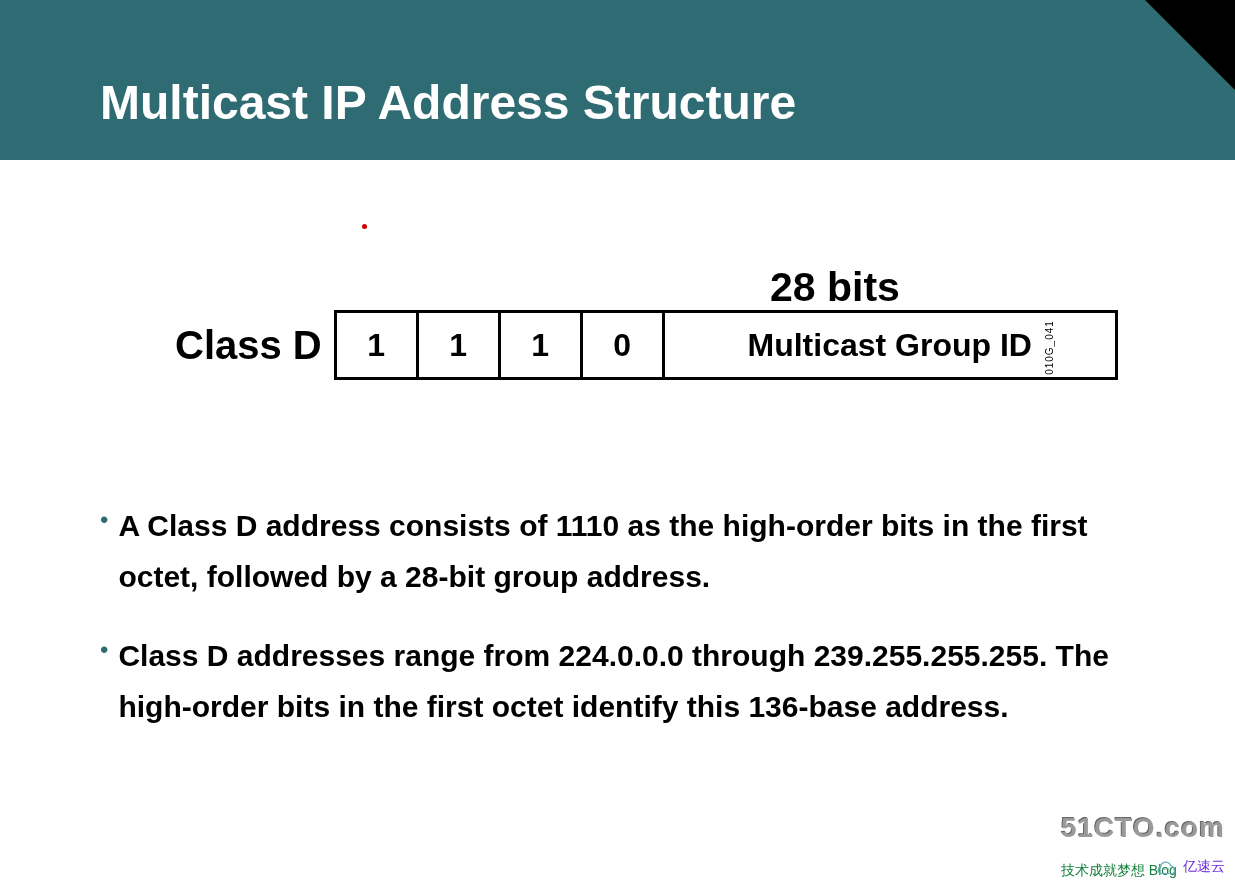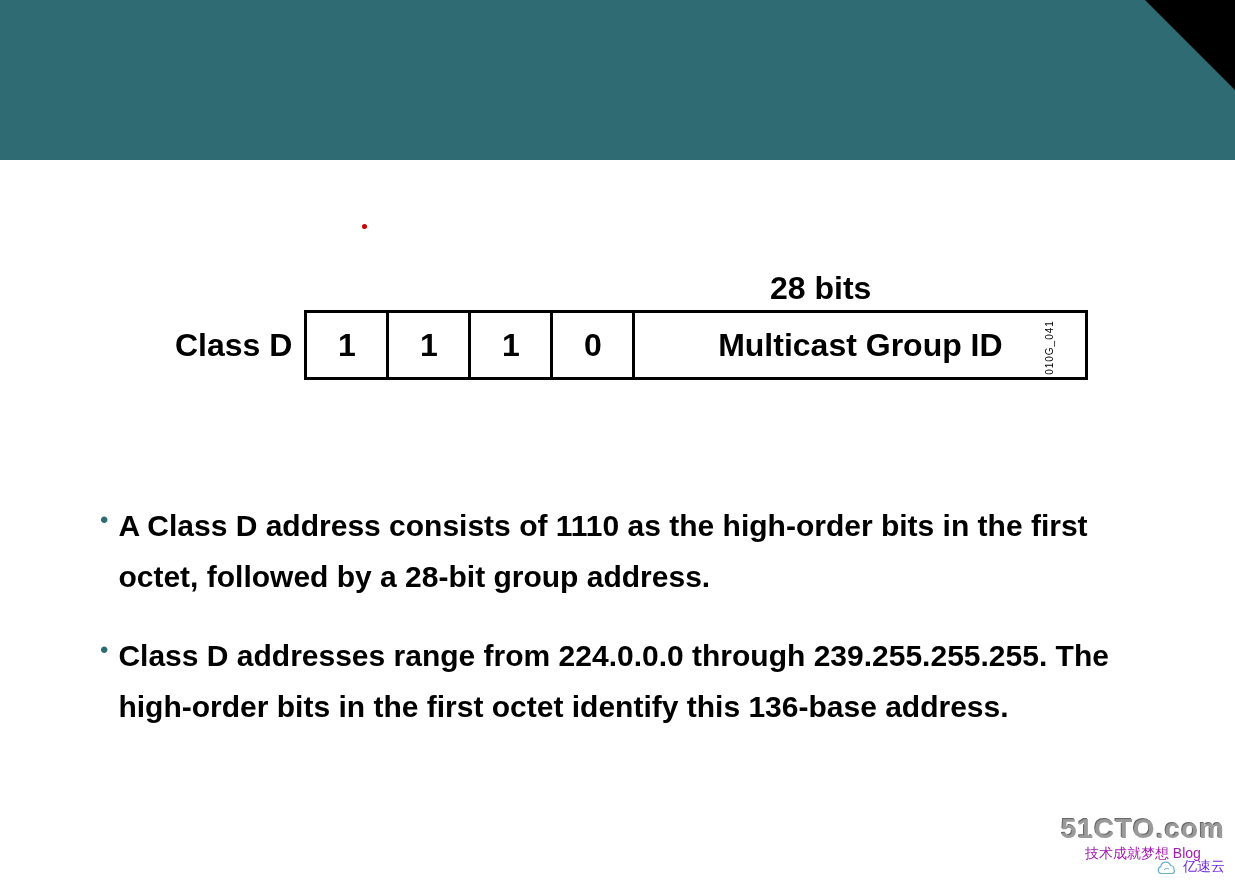--- a/index.html
+++ b/index.html
@@ -45,35 +45,35 @@
     border-radius: 50%;
   }
   .diagram {
     position: absolute;
     top: 260px;
     left: 0;
     width: 100%;
   }
   .bits-label {
     position: absolute;
-    top: 10px;
+    top: 4px;
     left: 770px;
-    font-size: 32px;
+    font-size: 41px;
     font-weight: bold;
     color: #000;
   }
   .struct-row {
     position: absolute;
     top: 50px;
     left: 175px;
     display: flex;
     align-items: center;
   }
   .class-label {
-    font-size: 32px;
+    font-size: 40px;
     font-weight: bold;
     color: #000;
     margin-right: 12px;
   }
   .cell {
     border: 3px solid #000;
     height: 70px;
     display: flex;
     align-items: center;
     justify-content: center;
@@ -112,37 +112,37 @@
   }
   .bullet-text {
     font-size: 30px;
     font-weight: bold;
     color: #000;
     line-height: 51px;
   }
   .watermark {
     position: absolute;
     right: 10px;
-    bottom: 17px;
-    text-align: center;
+    bottom: 0;
+    text-align: left;
     user-select: none;
   }
   .wm-main {
     font-family: "Arial Black", Arial, sans-serif;
     font-size: 28px;
     font-weight: 900;
     color: #9a9a9a;
     text-shadow: 1px 1px 0 #fff, -1px -1px 0 #666;
     letter-spacing: 1px;
     line-height: 1;
   }
   .wm-sub {
     font-size: 14px;
-    color: #a21caf;
-    margin-top: 2px;
+    color: #15803d;
+    margin-top: 20px;
   }
   .wm-cloud {
     position: absolute;
     right: 10px;
     bottom: 4px;
     display: flex;
     align-items: center;
     gap: 4px;
   }
   .wm-cloud-icon {
@@ -151,20 +151,21 @@
   }
   .wm-cloud-text {
     font-size: 14px;
     color: #6d28d9;
   }
 </style>
 </head>
 <body>
 
 <div class="header">
+  <div class="title">Multicast IP Address Structure</div>
   <div class="corner"></div>
 </div>
 
 <div class="red-dot"></div>
 
 <div class="diagram">
   <div class="bits-label">28 bits</div>
   <div class="struct-row">
     <div class="class-label">Class D</div>
     <div class="cell bit-cell">1</div>

